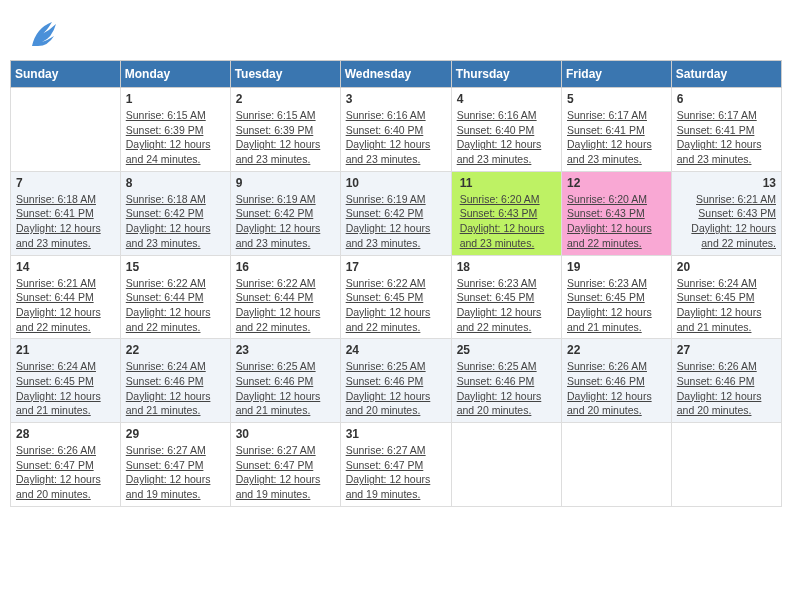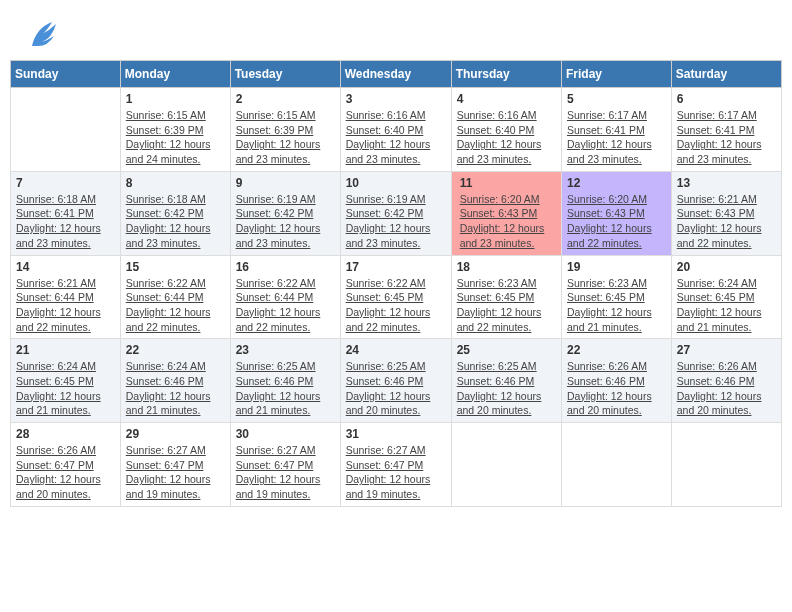--- a/index.html
+++ b/index.html
@@ -180,35 +180,35 @@
 Daylight: 12 hours
 and 23 minutes.</div>
         </td>
         <td style="background: rgb(240, 244, 249);">
           <span class="day-num">10</span>
           <div class="day-detail" style="white-space: pre-line;">Sunrise: 6:19 AM
 Sunset: 6:42 PM
 Daylight: 12 hours
 and 23 minutes.</div>
         </td>
-        <td style="background: #fca5a5; padding-left: 8px;">
+        <td style="background: #bef264; padding-left: 8px;">
           <span class="day-num">11</span>
           <div class="day-detail" style="white-space: pre-line;">Sunrise: 6:20 AM
 Sunset: 6:43 PM
 Daylight: 12 hours
 and 23 minutes.</div>
         </td>
-        <td style="background: #c4b5fd;">
+        <td style="background: #f9a8d4;">
           <span class="day-num">12</span>
           <div class="day-detail" style="white-space: pre-line;">Sunrise: 6:20 AM
 Sunset: 6:43 PM
 Daylight: 12 hours
 and 22 minutes.</div>
         </td>
-        <td style="background: rgb(240, 244, 249);">
+        <td style="background: rgb(240, 244, 249); text-align: right;">
           <span class="day-num">13</span>
           <div class="day-detail" style="white-space: pre-line;">Sunrise: 6:21 AM
 Sunset: 6:43 PM
 Daylight: 12 hours
 and 22 minutes.</div>
         </td>
       </tr>
       <tr style="background: #be185d;">
         <td>
           <span class="day-num">14</span>

